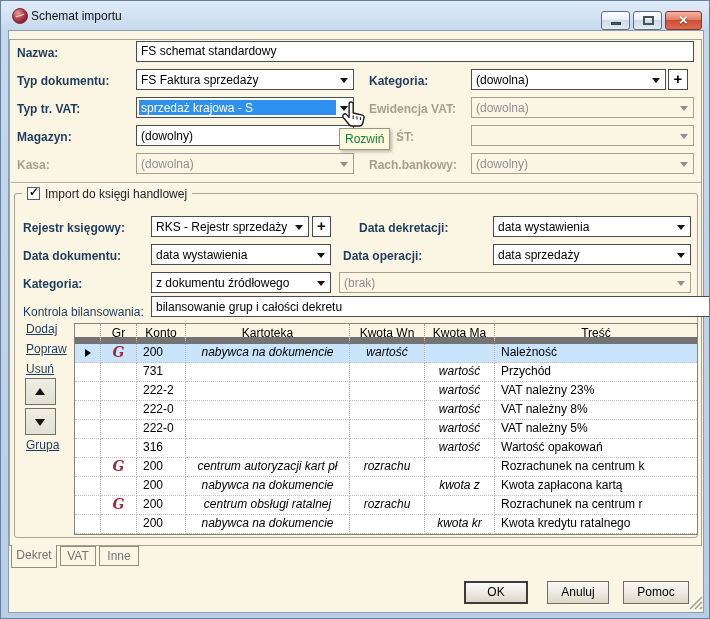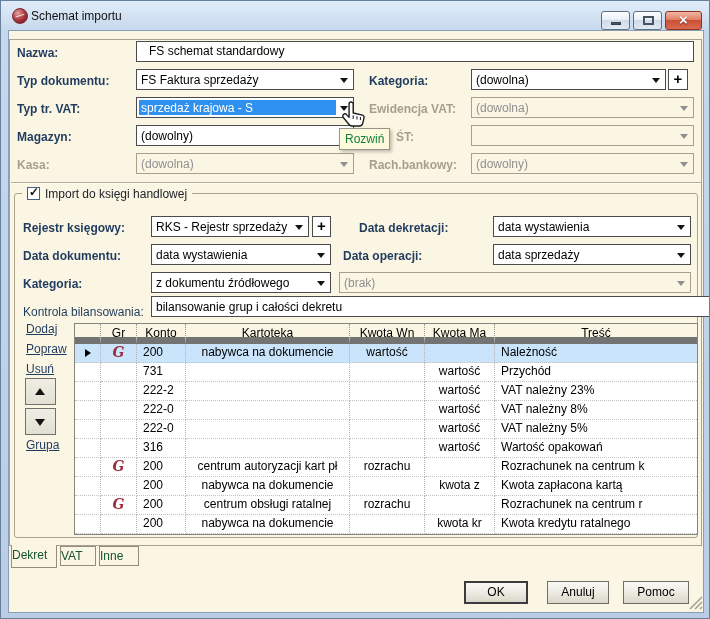--- a/index.html
+++ b/index.html
@@ -20,21 +20,21 @@
     background:linear-gradient(180deg,#F2B5A5 0%,#E08064 45%,#CB5036 50%,#DA6B50 100%);}
   .min-glyph{position:absolute;left:9px;top:10px;width:10px;height:3px;background:#46525E;border:1px solid #39434D;box-sizing:border-box;}
   .max-glyph{position:absolute;left:9px;top:4px;width:11px;height:9px;border:2px solid #46525E;box-sizing:border-box;background:transparent;}
   .close-glyph{position:absolute;left:0;right:0;top:-1px;text-align:center;font-size:15px;font-weight:bold;color:#FFFFFF;text-shadow:0 1px 1px #6E2418;}
   
   .content{position:absolute;left:7px;top:29px;width:696px;height:583px;background:#FBF6E4;border:1px solid #8A9DB5;box-sizing:border-box;}
   .tabpage{position:absolute;left:8px;top:38px;width:693px;height:507px;border:1px solid #A9A294;box-sizing:border-box;}
   .lbl{position:absolute;font-size:12px;font-weight:bold;color:#1F3B5E;white-space:nowrap;}
   .lbl.normalw{font-weight:normal;}
   .lbl.dis{color:#A89E8C;}
-  .textinput{position:absolute;height:21px;background:#fff;border:1px solid #4A4B4F;box-sizing:border-box;font-size:12px;color:#000;padding:2px 12px;white-space:nowrap;overflow:hidden;}
+  .textinput{position:absolute;height:21px;background:#fff;border:1px solid #4A4B4F;box-sizing:border-box;font-size:12px;color:#000;padding:2px 4px;white-space:nowrap;overflow:hidden;}
   .combo{position:absolute;height:21px;background:#fff;border:1px solid #4A4B4F;box-sizing:border-box;}
   .combo .val{position:absolute;left:4px;top:3px;right:18px;font-size:12px;line-height:14px;color:#000;white-space:nowrap;overflow:hidden;}
   .combo .arr{position:absolute;right:5px;top:8px;width:0;height:0;border-left:4px solid transparent;border-right:4px solid transparent;border-top:5px solid #141414;}
   .combo.disabled{background:#FBF6E4;border-color:#A89F8E;}
   .combo.disabled .val{color:#8F8F8F;}
   .combo.disabled .arr{border-top-color:#8F8F8F;}
   .combo.focus .val{left:2px;top:2px;bottom:2px;right:17px;background:#2E90EF;color:#fff;padding:2px 16px 0 2px;line-height:13px;}
   .plusbtn{position:absolute;height:21px;width:20px;background:#fff;border:1px solid #4A4B4F;box-sizing:border-box;text-align:center;font-size:15px;font-weight:bold;line-height:17px;color:#000;}
   .separator{position:absolute;left:10px;top:181px;width:690px;height:0;border-top:1px solid #B5AB97;border-bottom:1px solid #FFFDF3;}
   
@@ -53,25 +53,25 @@
     display:grid;grid-template-columns:26px 36px 49px 164px 75px 70px 1fr;}
   .hcell{height:20px;background:#FBF6E4;border-right:1px dotted #9A9A9A;border-bottom:7px solid #737373;
     font-size:12px;line-height:19px;text-align:center;color:#000;white-space:nowrap;overflow:hidden;box-sizing:border-box;}
   .cell{height:19px;background:#fff;border-right:1px dotted #B3B3B3;border-bottom:1px dotted #C2C2C2;
     font-size:12px;line-height:17px;color:#000;padding:0 3px;white-space:nowrap;overflow:hidden;box-sizing:border-box;}
   .hcell.last,.cell.last{border-right:none;}
   .cell.sel{background:#C9E4FB;}
   .c-ind{text-align:center;padding:0;}
   .c-gr{text-align:center;font-family:"DejaVu Serif",serif;font-style:italic;font-weight:bold;color:#9E2B3C;font-size:14px;line-height:16px;}
   .c-konto{padding-left:6px;}
-  .c-kart,.c-wn,.c-ma{text-align:center;}
+  .c-kart,.c-wn,.c-ma{text-align:center;font-style:italic;}
   .c-tresc{padding-left:6px;}
   .tri{display:inline-block;margin-top:5px;width:0;height:0;border-top:4px solid transparent;border-bottom:4px solid transparent;border-left:6px solid #000;}
   
-  .tab{position:absolute;background:#FBF6E4;border:1px solid #958D7B;box-sizing:border-box;font-size:12px;text-align:left;color:#14532d;}
+  .tab{position:absolute;background:#FBF6E4;border:1px solid #958D7B;box-sizing:border-box;font-size:12px;text-align:center;color:#737373;}
   .tab.active{left:10px;top:544px;width:46px;height:23px;border-top:none;line-height:21px;z-index:4;}
   .tab.t2{left:59px;top:545px;width:36px;height:20px;line-height:18px;}
   .tab.t3{left:98px;top:545px;width:40px;height:20px;line-height:18px;}
   
   .pushbtn{position:absolute;top:580px;height:23px;box-sizing:border-box;font-size:12px;text-align:center;color:#000;
     background:linear-gradient(180deg,#FAF9F5 0%,#EDEAE2 50%,#DBD7CA 100%);border:1px solid #6E6E66;line-height:20px;}
   .pushbtn.default{border:2px solid #3C3C3C;line-height:18px;}
   .grip{position:absolute;left:687px;top:594px;width:15px;height:15px;}
   
   .tooltip{position:absolute;left:338px;top:127px;height:22px;background:#FDF9DC;border:1px solid #98948A;

